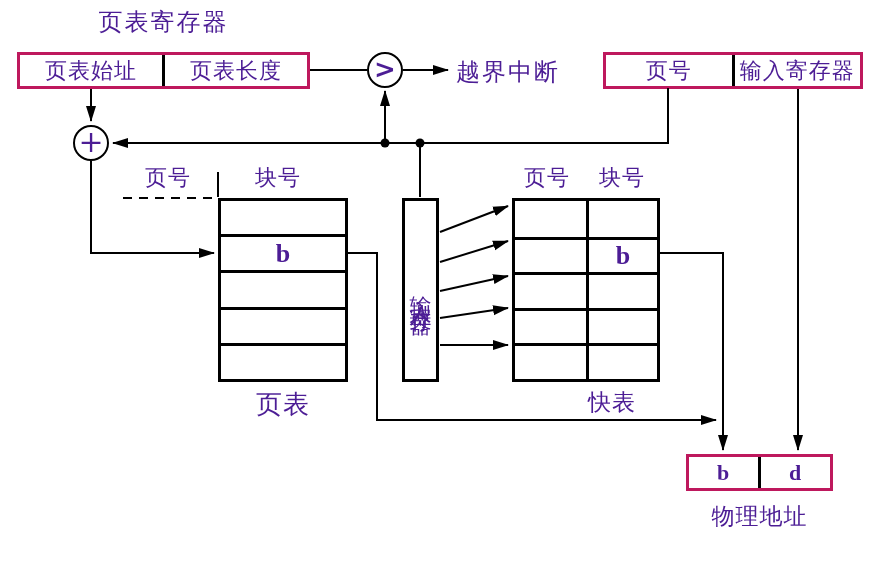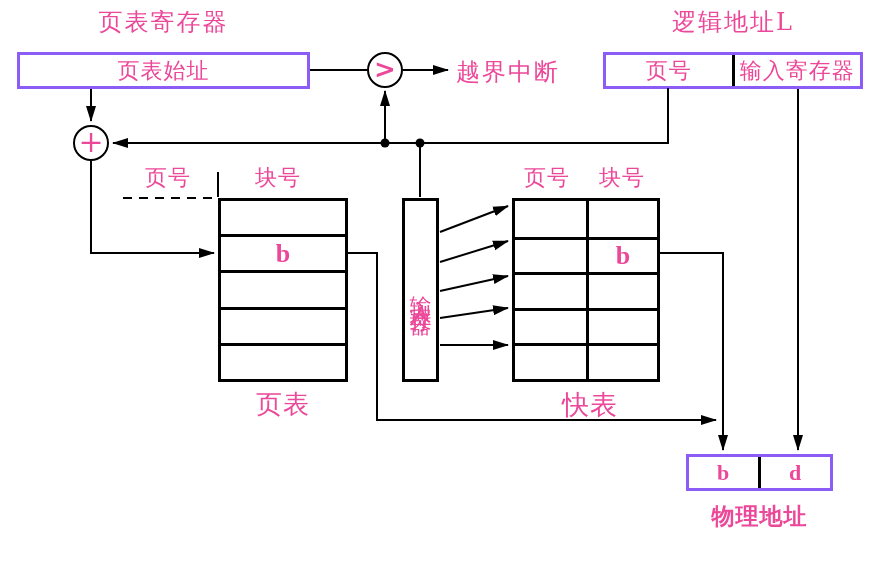--- a/index.html
+++ b/index.html
@@ -1,24 +1,24 @@
 <!DOCTYPE html>
 <html><head>
 <meta charset="utf-8">
 <style>
   html,body { margin:0; padding:0; background:#fff; }
   .canvas {
     position:relative; width:881px; height:565px; background:#ffffff;
-    font-family:"DejaVu Serif", serif; color:#ec4899; overflow:hidden;
+    font-family:"DejaVu Serif", serif; color:#4c1d95; overflow:hidden;
   }
   .abs { position:absolute; box-sizing:border-box; }
   svg.wires { position:absolute; left:0; top:0; z-index:3; pointer-events:none; }
   .lvl { z-index:2; }
 
-  .fieldbox { border:3px solid #8b5cf6; display:flex; background:#fff; }
+  .fieldbox { border:3px solid #be185d; display:flex; background:#fff; }
   .fieldbox .cell {
     flex:1; display:flex; align-items:center; justify-content:center;
     font-size:22px; white-space:nowrap; letter-spacing:1px;
   }
   .fieldbox .cell + .cell { border-left:3px solid #000; }
 
   .circle {
     border:2px solid #000; border-radius:50%; background:#fff;
     display:flex; align-items:center; justify-content:center;
   }
@@ -90,26 +90,26 @@
     </g>
     <g fill="#000" stroke="none">
       <circle cx="385" cy="143" r="4.5"></circle>
       <circle cx="420" cy="143" r="4.5"></circle>
     </g>
   </svg>
 
   <div class="abs lvl title" style="left:17px; top:6px; width:293px;">页表寄存器</div>
   <div class="abs lvl fieldbox" style="left:17px; top:52px; width:293px; height:37px;">
     <div class="cell">页表始址</div>
+    <div class="cell">页表长度</div>
   </div>
 
   <div class="abs lvl circle cmp" style="left:367px; top:52px; width:36px; height:36px;">&gt;</div>
   <div class="abs lvl title" style="left:456px; top:56px;text-align:center;">越界中断</div>
 
-  <div class="abs lvl title" style="left:603px; top:6px; width:260px;">逻辑地址L</div>
   <div class="abs lvl fieldbox" style="left:603px; top:52px; width:260px; height:37px;">
     <div class="cell">页号</div>
     <div class="cell">输入寄存器</div>
   </div>
 
   <div class="abs lvl circle add" style="left:73px; top:125px; width:36px; height:36px;">+</div>
 
   <div class="abs lvl lbl" style="left:130px; top:163px; width:76px;">页号</div>
   <div class="abs lvl lbl" style="left:240px; top:163px; width:76px;">块号</div>
   <div class="abs lvl pt-table" style="left:218px; top:198px; width:130px; height:184px;">
@@ -132,21 +132,21 @@
     <div class="tlb-cell bval"></div>
     <div class="tlb-cell bval"></div>
     <div class="tlb-cell bval">b</div>
     <div class="tlb-cell bval"></div>
     <div class="tlb-cell bval"></div>
     <div class="tlb-cell bval"></div>
     <div class="tlb-cell bval"></div>
     <div class="tlb-cell bval"></div>
     <div class="tlb-cell bval"></div>
   </div>
-  <div class="abs lvl lbl" style="left:516px; top:387px; width:148px; font-size:27px;">快表</div>
+  <div class="abs lvl lbl" style="left:538px; top:387px; width:148px; font-size:23px;">快表</div>
 
   <div class="abs lvl fieldbox" style="left:686px; top:454px; width:147px; height:37px;">
     <div class="cell bval">b</div>
     <div class="cell bval">d</div>
   </div>
-  <div class="abs lvl lbl" style="left:686px; top:501px; width:147px; font-size:23px;font-weight:bold;">物理地址</div>
+  <div class="abs lvl lbl" style="left:686px; top:501px; width:147px; font-size:23px;">物理地址</div>
 
 </div>
 
 </body></html>

